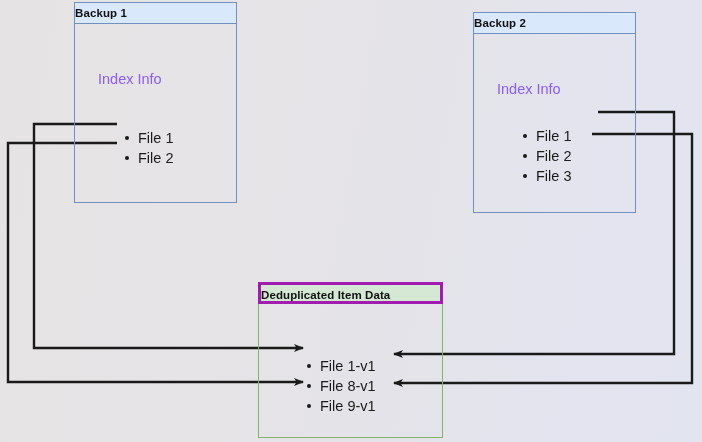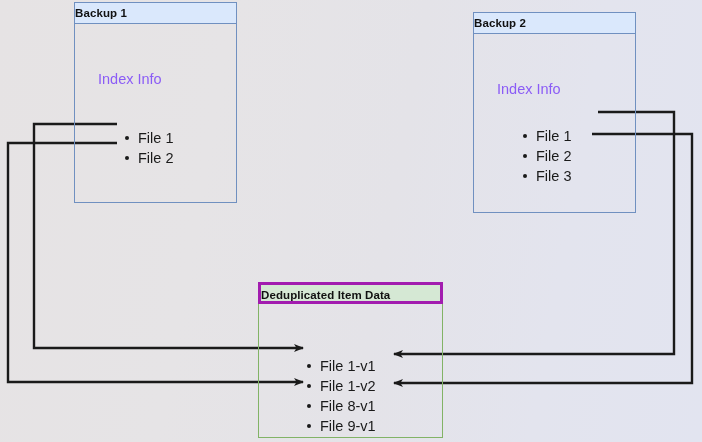--- a/index.html
+++ b/index.html
@@ -147,20 +147,19 @@
         <li>File 3</li>
       </ul>
     </div>
   </div>
 
   <div class="node-box box-green" style="left:258px; top:282px; width:185px; height:156px;">
     <div class="node-header">Deduplicated Item Data</div>
     <div class="node-body" style="height:134px;">
       <ul class="file-list" style="left:47px; top:52px;">
         <li>File 1-v1</li>
-        <li>File 1-v2</li>
         <li>File 8-v1</li>
         <li>File 9-v1</li>
       </ul>
     </div>
   </div>
 
 </div>
 
 </body></html>

